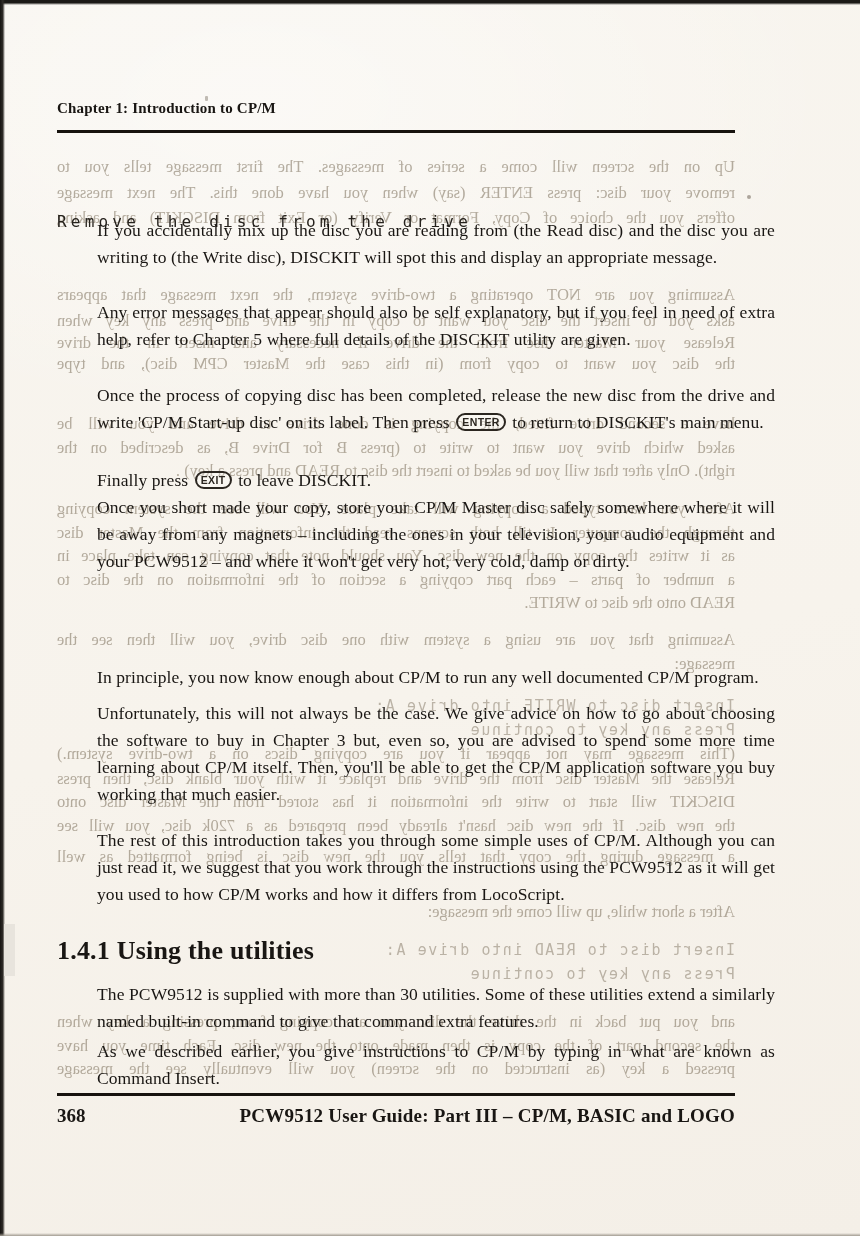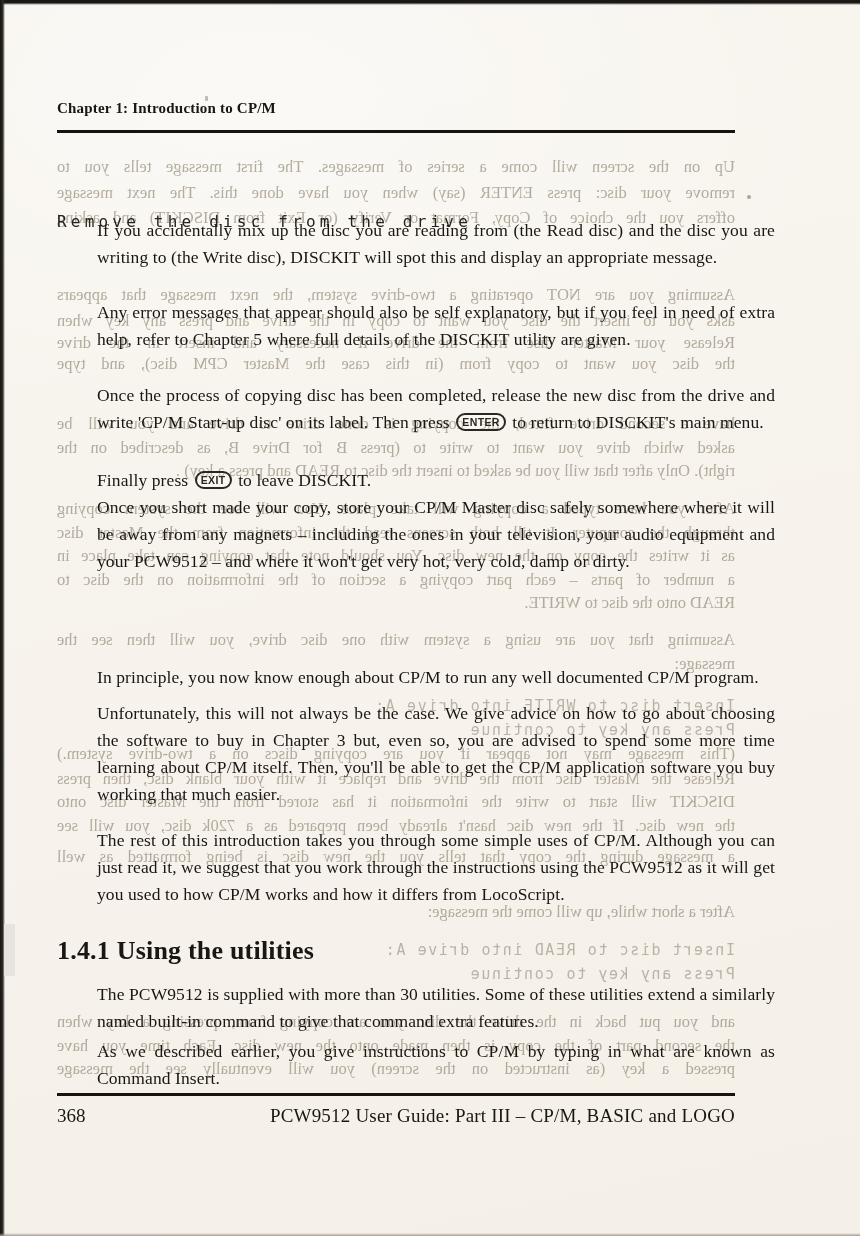--- a/index.html
+++ b/index.html
@@ -31,21 +31,21 @@
   .rule{height:3px;background:#17130e;}
   .rule-header{top:130px;}
   .rule-footer{top:1093px;}
   .mono-block{top:159px;font-family:"DejaVu Sans Mono", monospace;font-size:16px;
     line-height:25px;letter-spacing:4.2px;color:#26221d;white-space:pre;}
   .p1{top:217px;} .p2{top:299px;} .p3{top:382px;} .p4{top:467px;} .p5{top:494px;}
   .h-section{top:611px;font-weight:bold;font-size:31px;letter-spacing:0.2px;}
   .p6{top:664px;} .p7{top:700px;} .p8{top:827px;}
   .h-subsection{top:936px;font-weight:bold;font-size:26px;letter-spacing:0.2px;}
   .p9{top:981px;} .p10{top:1038px;}
-  .footer-row{top:1105px;display:flex;align-items:baseline;font-weight:normal;font-size:19px;justify-content:center;}
+  .footer-row{top:1105px;display:flex;align-items:baseline;font-weight:bold;font-size:19px;justify-content:center;}
   .running-title{margin-left:auto;letter-spacing:0.2px;}
 
   
   .keycap{display:inline-block;border:2px solid #2b2620;border-radius:9px;
     padding:0 4px;margin:0 2px;font-family:"Liberation Sans", sans-serif;
     font-size:10.5px;font-weight:bold;line-height:14px;letter-spacing:0.4px;
     vertical-align:2px;color:#2b2620;background:rgba(255,255,255,0.25);}
 
   
   .ghost{position:absolute;left:57px;width:678px;transform:scaleX(-1);

